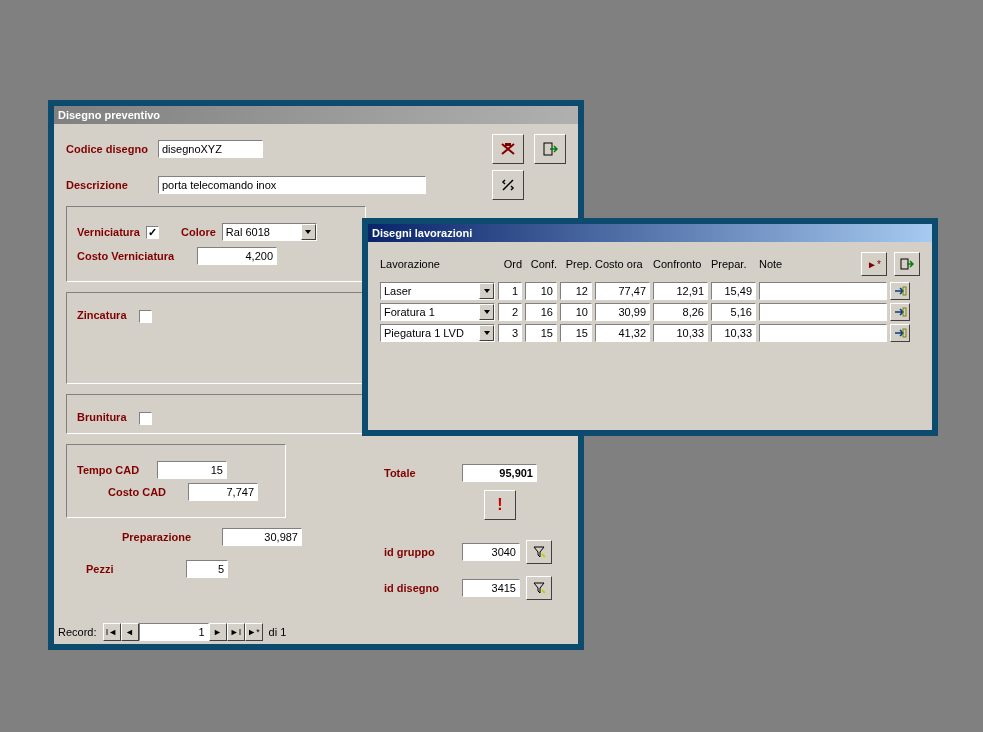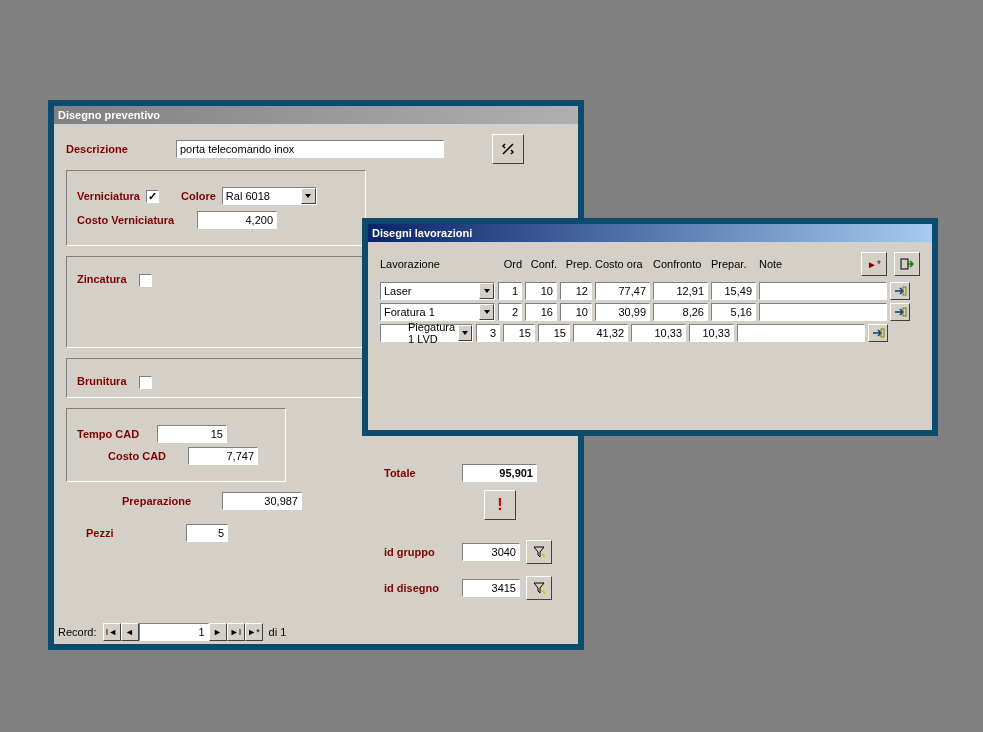--- a/index.html
+++ b/index.html
@@ -208,21 +208,38 @@
 </style>
 </head>
 <body>
 
 <div class="window" style="left:48px; top:100px; width:536px; height:550px;">
   <div class="titlebar inactive">
     <span>Disegno preventivo</span>
   </div>
   <div class="win-body" style="height:calc(100% - 18px);">
 
-    <div style="display:flex; align-items:center; margin-bottom:6px;gap:18px;">
+    <div style="display:flex; align-items:center; margin-bottom:6px;">
+      <span class="label" style="width:92px;">Codice disegno</span>
+      <input class="input-text" style="width: 105px;" value="disegnoXYZ">
+      <div style="flex:1"></div>
+      <div class="btn" style="margin-right:10px;">
+        <svg width="16" height="14">
+            <path d="M2 2 L14 12 M2 12 L14 2" stroke="#800000" stroke-width="2"></path>
+            <rect x="5" y="1" width="6" height="3" fill="#800000"></rect>
+          </svg>
+      </div>
+      <div class="btn">
+        <svg width="16" height="16">
+            <rect x="2" y="2" width="8" height="12" fill="none" stroke="#000"></rect>
+            <path d="M8 8 L15 8 M12 5 L15 8 L12 11" stroke="#008000" fill="none" stroke-width="1.5"></path>
+          </svg>
+      </div>
+    </div>
+    <div style="display:flex; align-items:center; margin-bottom:6px;">
       <span class="label" style="width:92px;">Descrizione</span>
       <input class="input-text" style="width: 268px;" value="porta telecomando inox">
       <div style="flex:1"></div>
       <div class="btn" style="margin-right:42px;">
         <svg width="16" height="16">
             <path d="M3 13 L8 8 M13 3 L8 8 M5 3 L3 5 L5 7 M11 13 L13 11 L11 9" stroke="#000" stroke-width="1.5" fill="none"></path>
           </svg>
       </div>
     </div>
 
@@ -385,21 +402,21 @@
           <div class="cell" style="width:45px;">5,16</div>
           <div class="cell left" style="width:128px;"></div>
           <div class="row-arrow">
             <svg width="14" height="12">
               <path d="M2 6 L10 6 M7 3 L10 6 L7 9" stroke="#004080" fill="none" stroke-width="1.5"></path>
               <rect x="10" y="2" width="3" height="8" fill="none" stroke="#808000"></rect>
             </svg>
           </div>
         </div>
         <div class="table-row">
-          <div class="select" style="width:93px;padding-left:24px;">
+          <div class="select" style="width:115px;">
             <span class="select-text">Piegatura 1 LVD</span>
             <div class="select-btn"></div>
           </div>
           <div class="cell" style="width:24px;">3</div>
           <div class="cell" style="width:32px;">15</div>
           <div class="cell" style="width:32px;">15</div>
           <div class="cell" style="width:55px;">41,32</div>
           <div class="cell" style="width:55px;">10,33</div>
           <div class="cell" style="width:45px;">10,33</div>
           <div class="cell left" style="width:128px;"></div>

